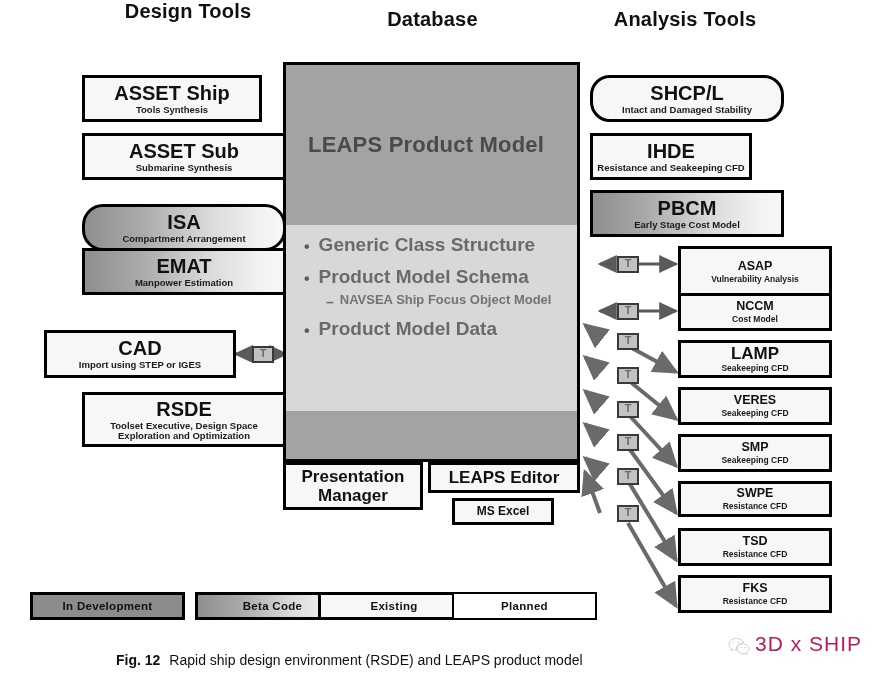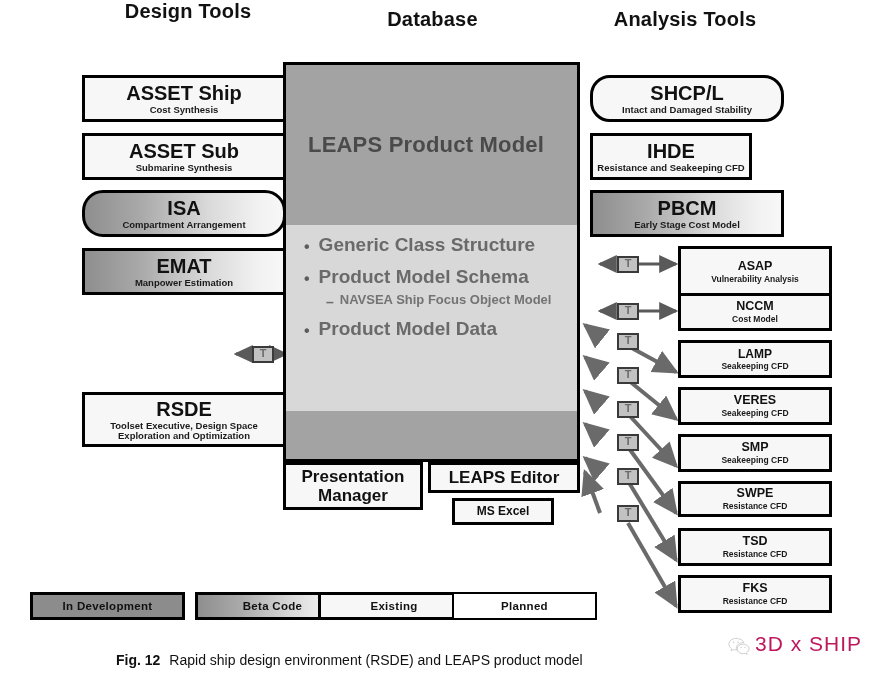--- a/index.html
+++ b/index.html
@@ -222,40 +222,44 @@
         <span class="sub-txt">NAVSEA Ship Focus Object Model</span>
       </div>
       <div class="bullet-row">
         <span class="bullet-dot">•</span>
         <span class="bullet-txt">Product Model Data</span>
       </div>
     </div>
     <div id="db-foot" style="height:48px;"></div>
   </div>
 
-  <div class="box fill-existing" style="left:82px;top:75px;width:204px;height:47px;">
+  <div class="box fill-existing" style="left:82px;top:75px;width:180px;height:47px;">
     <div class="ttl" style="font-size:20px;">ASSET Ship</div>
-    <div class="sub" style="font-size:9.5px;">Cost Synthesis</div>
+    <div class="sub" style="font-size:9.5px;">Tools Synthesis</div>
   </div>
 
   <div class="box fill-existing" style="left:82px;top:133px;width:204px;height:47px;">
     <div class="ttl" style="font-size:20px;">ASSET Sub</div>
     <div class="sub" style="font-size:9.5px;">Submarine Synthesis</div>
   </div>
 
-  <div class="box fill-beta" style="left:82px;top:190px;width:204px;height:47px;border-radius:21px;">
+  <div class="box fill-beta" style="left:82px;top:204px;width:204px;height:47px;border-radius:21px;">
     <div class="ttl" style="font-size:20px;">ISA</div>
     <div class="sub" style="font-size:9.5px;">Compartment Arrangement</div>
   </div>
 
   <div class="box fill-beta" style="left:82px;top:248px;width:204px;height:47px;">
     <div class="ttl" style="font-size:20px;">EMAT</div>
     <div class="sub" style="font-size:9.5px;">Manpower Estimation</div>
   </div>
 
+  <div class="box fill-existing" style="left:44px;top:330px;width:192px;height:48px;">
+    <div class="ttl" style="font-size:20px;">CAD</div>
+    <div class="sub" style="font-size:9.5px;">Import using STEP or IGES</div>
+  </div>
 
   <div class="box fill-existing" style="left:82px;top:392px;width:204px;height:55px;">
     <div class="ttl" style="font-size:20px;">RSDE</div>
     <div class="sub" style="font-size:9.5px;padding:0 10px;">Toolset Executive, Design Space Exploration and Optimization</div>
   </div>
 
   <div class="tconn" style="left:252px;top:346px;">
     <span class="tg">T</span>
   </div>
 
@@ -290,21 +294,21 @@
     <div class="ttl" style="font-size:12.5px;">ASAP</div>
     <div class="sub" style="font-size:8.5px;">Vulnerability Analysis</div>
   </div>
 
   <div class="box fill-existing" style="left:678px;top:293px;width:154px;height:38px;">
     <div class="ttl" style="font-size:12.5px;">NCCM</div>
     <div class="sub" style="font-size:8.5px;">Cost Model</div>
   </div>
 
   <div class="box fill-existing" style="left:678px;top:340px;width:154px;height:38px;">
-    <div class="ttl" style="font-size:12px;">LAMP</div>
+    <div class="ttl" style="font-size:17px;">LAMP</div>
     <div class="sub" style="font-size:8.5px;">Seakeeping CFD</div>
   </div>
 
   <div class="box fill-existing" style="left:678px;top:387px;width:154px;height:38px;">
     <div class="ttl" style="font-size:12.5px;">VERES</div>
     <div class="sub" style="font-size:8.5px;">Seakeeping CFD</div>
   </div>
 
   <div class="box fill-existing" style="left:678px;top:434px;width:154px;height:38px;">
     <div class="ttl" style="font-size:12.5px;">SMP</div>

